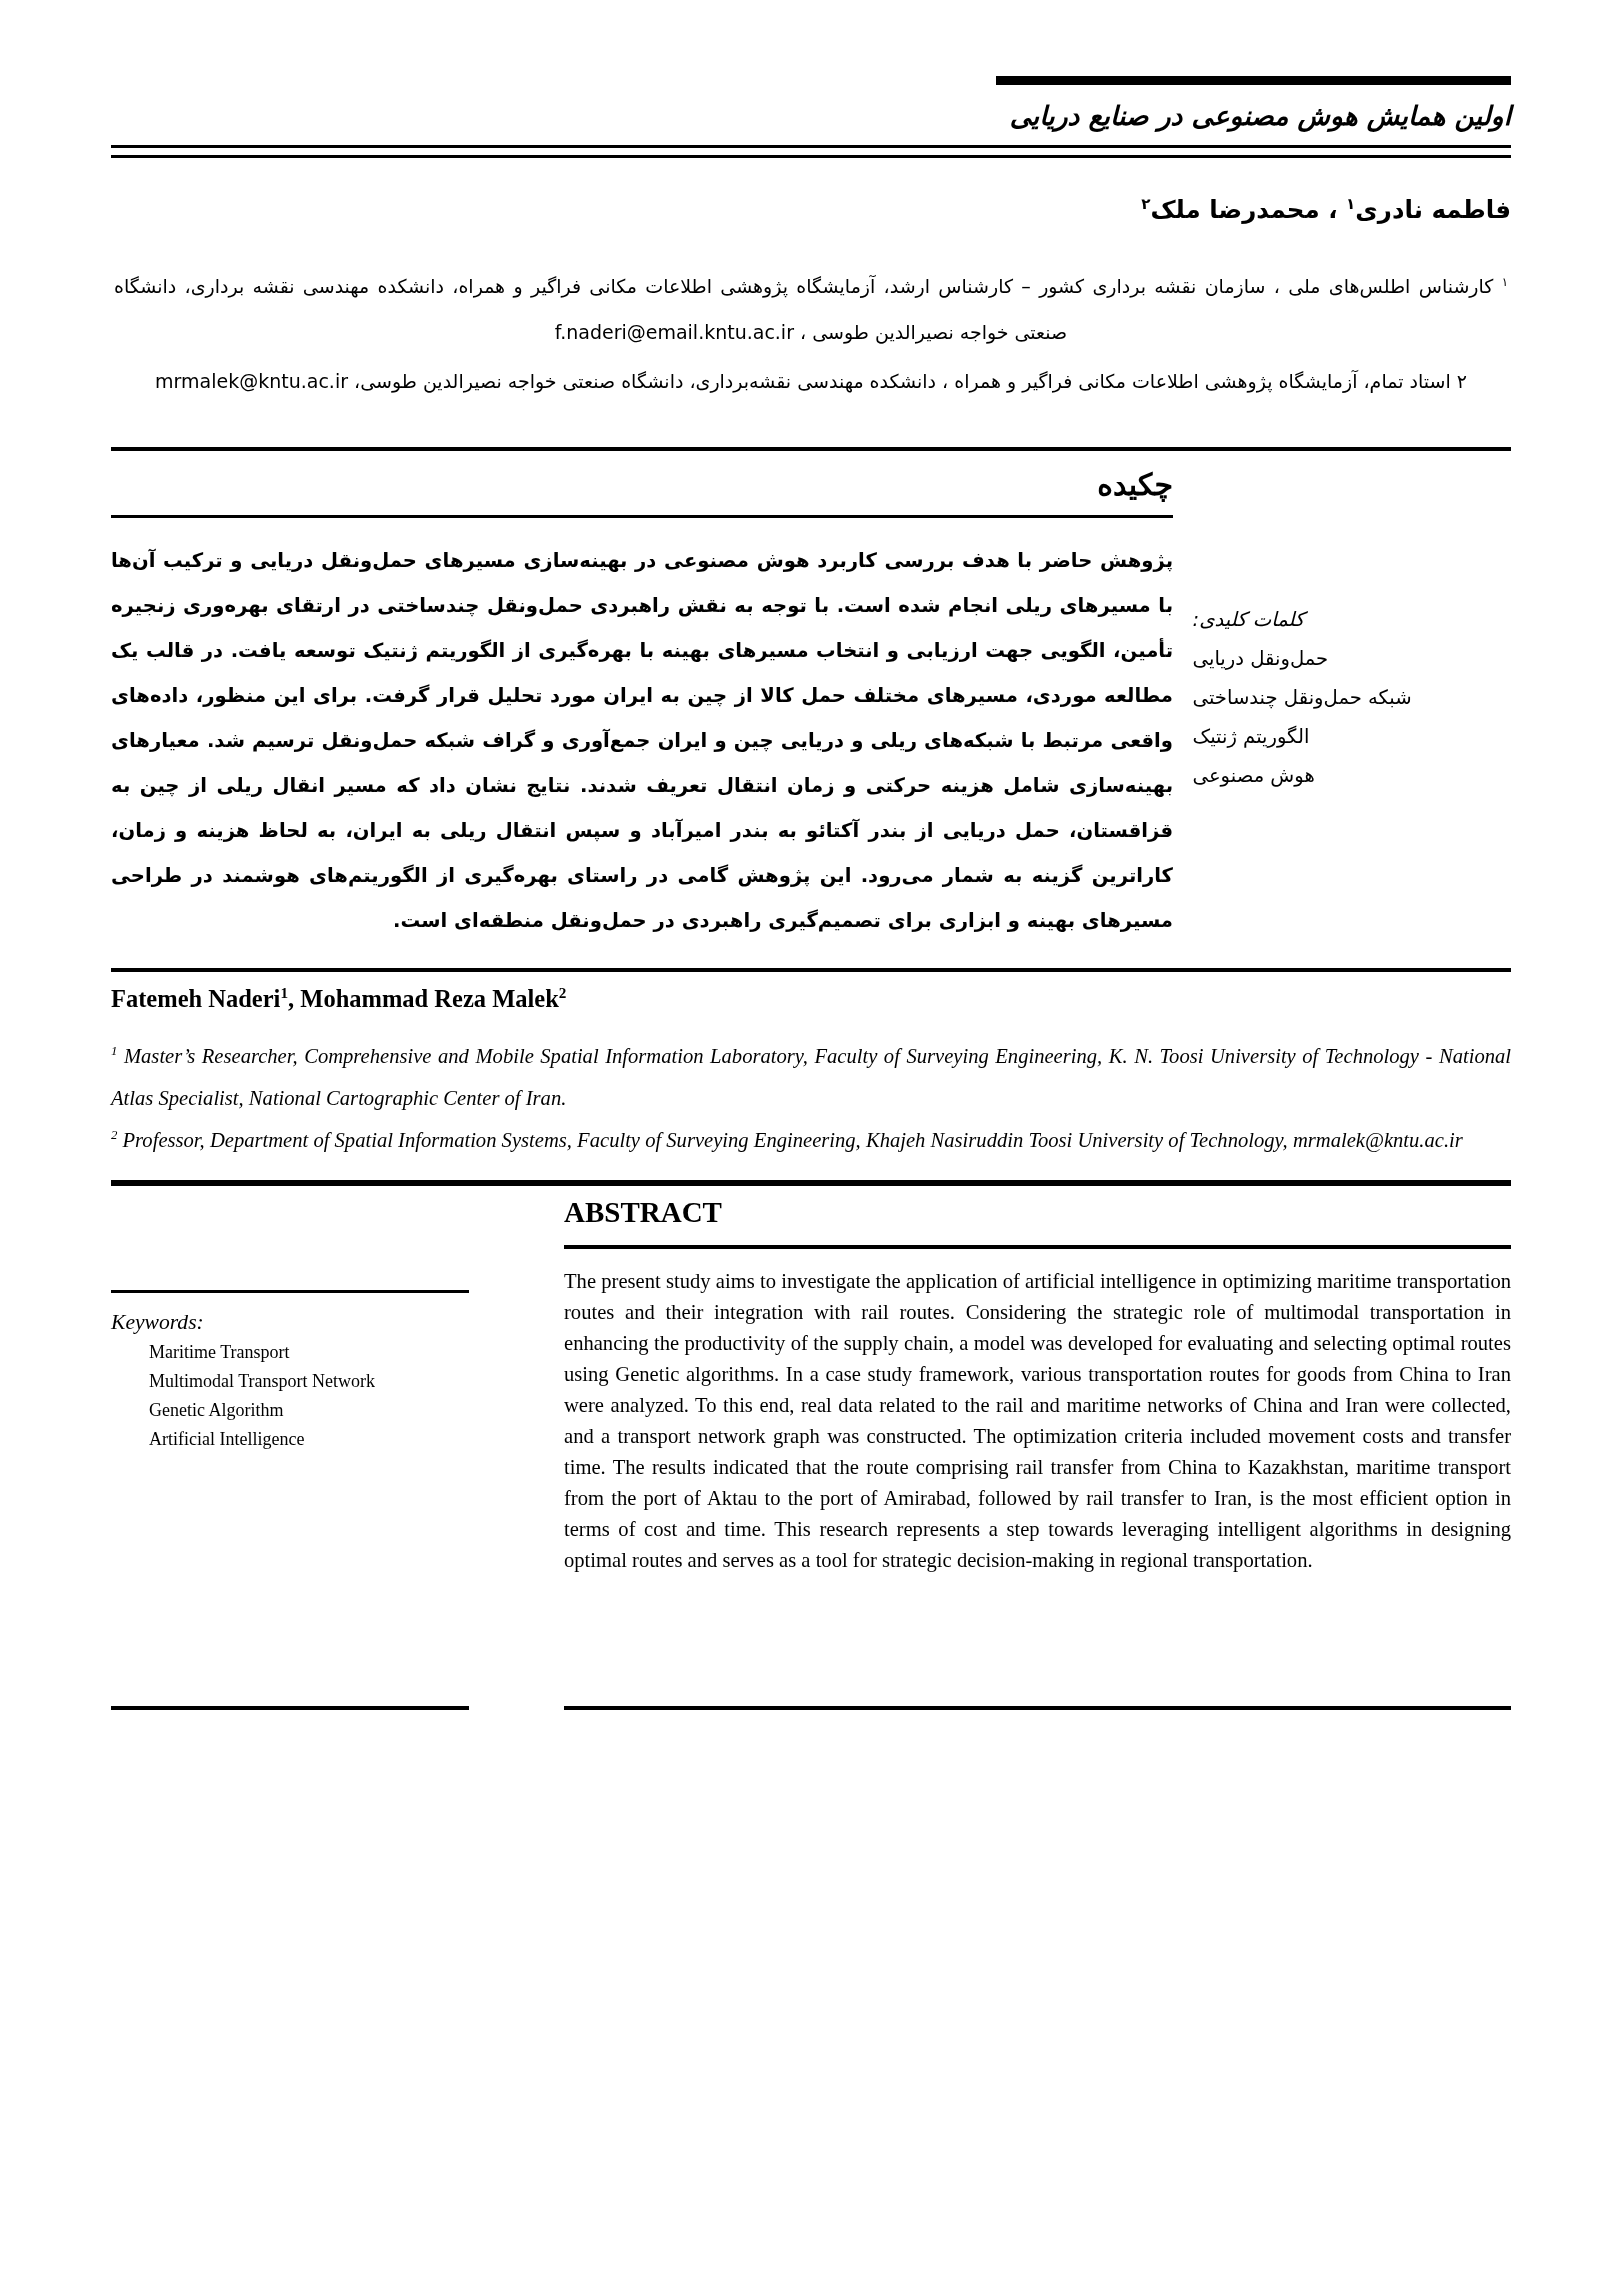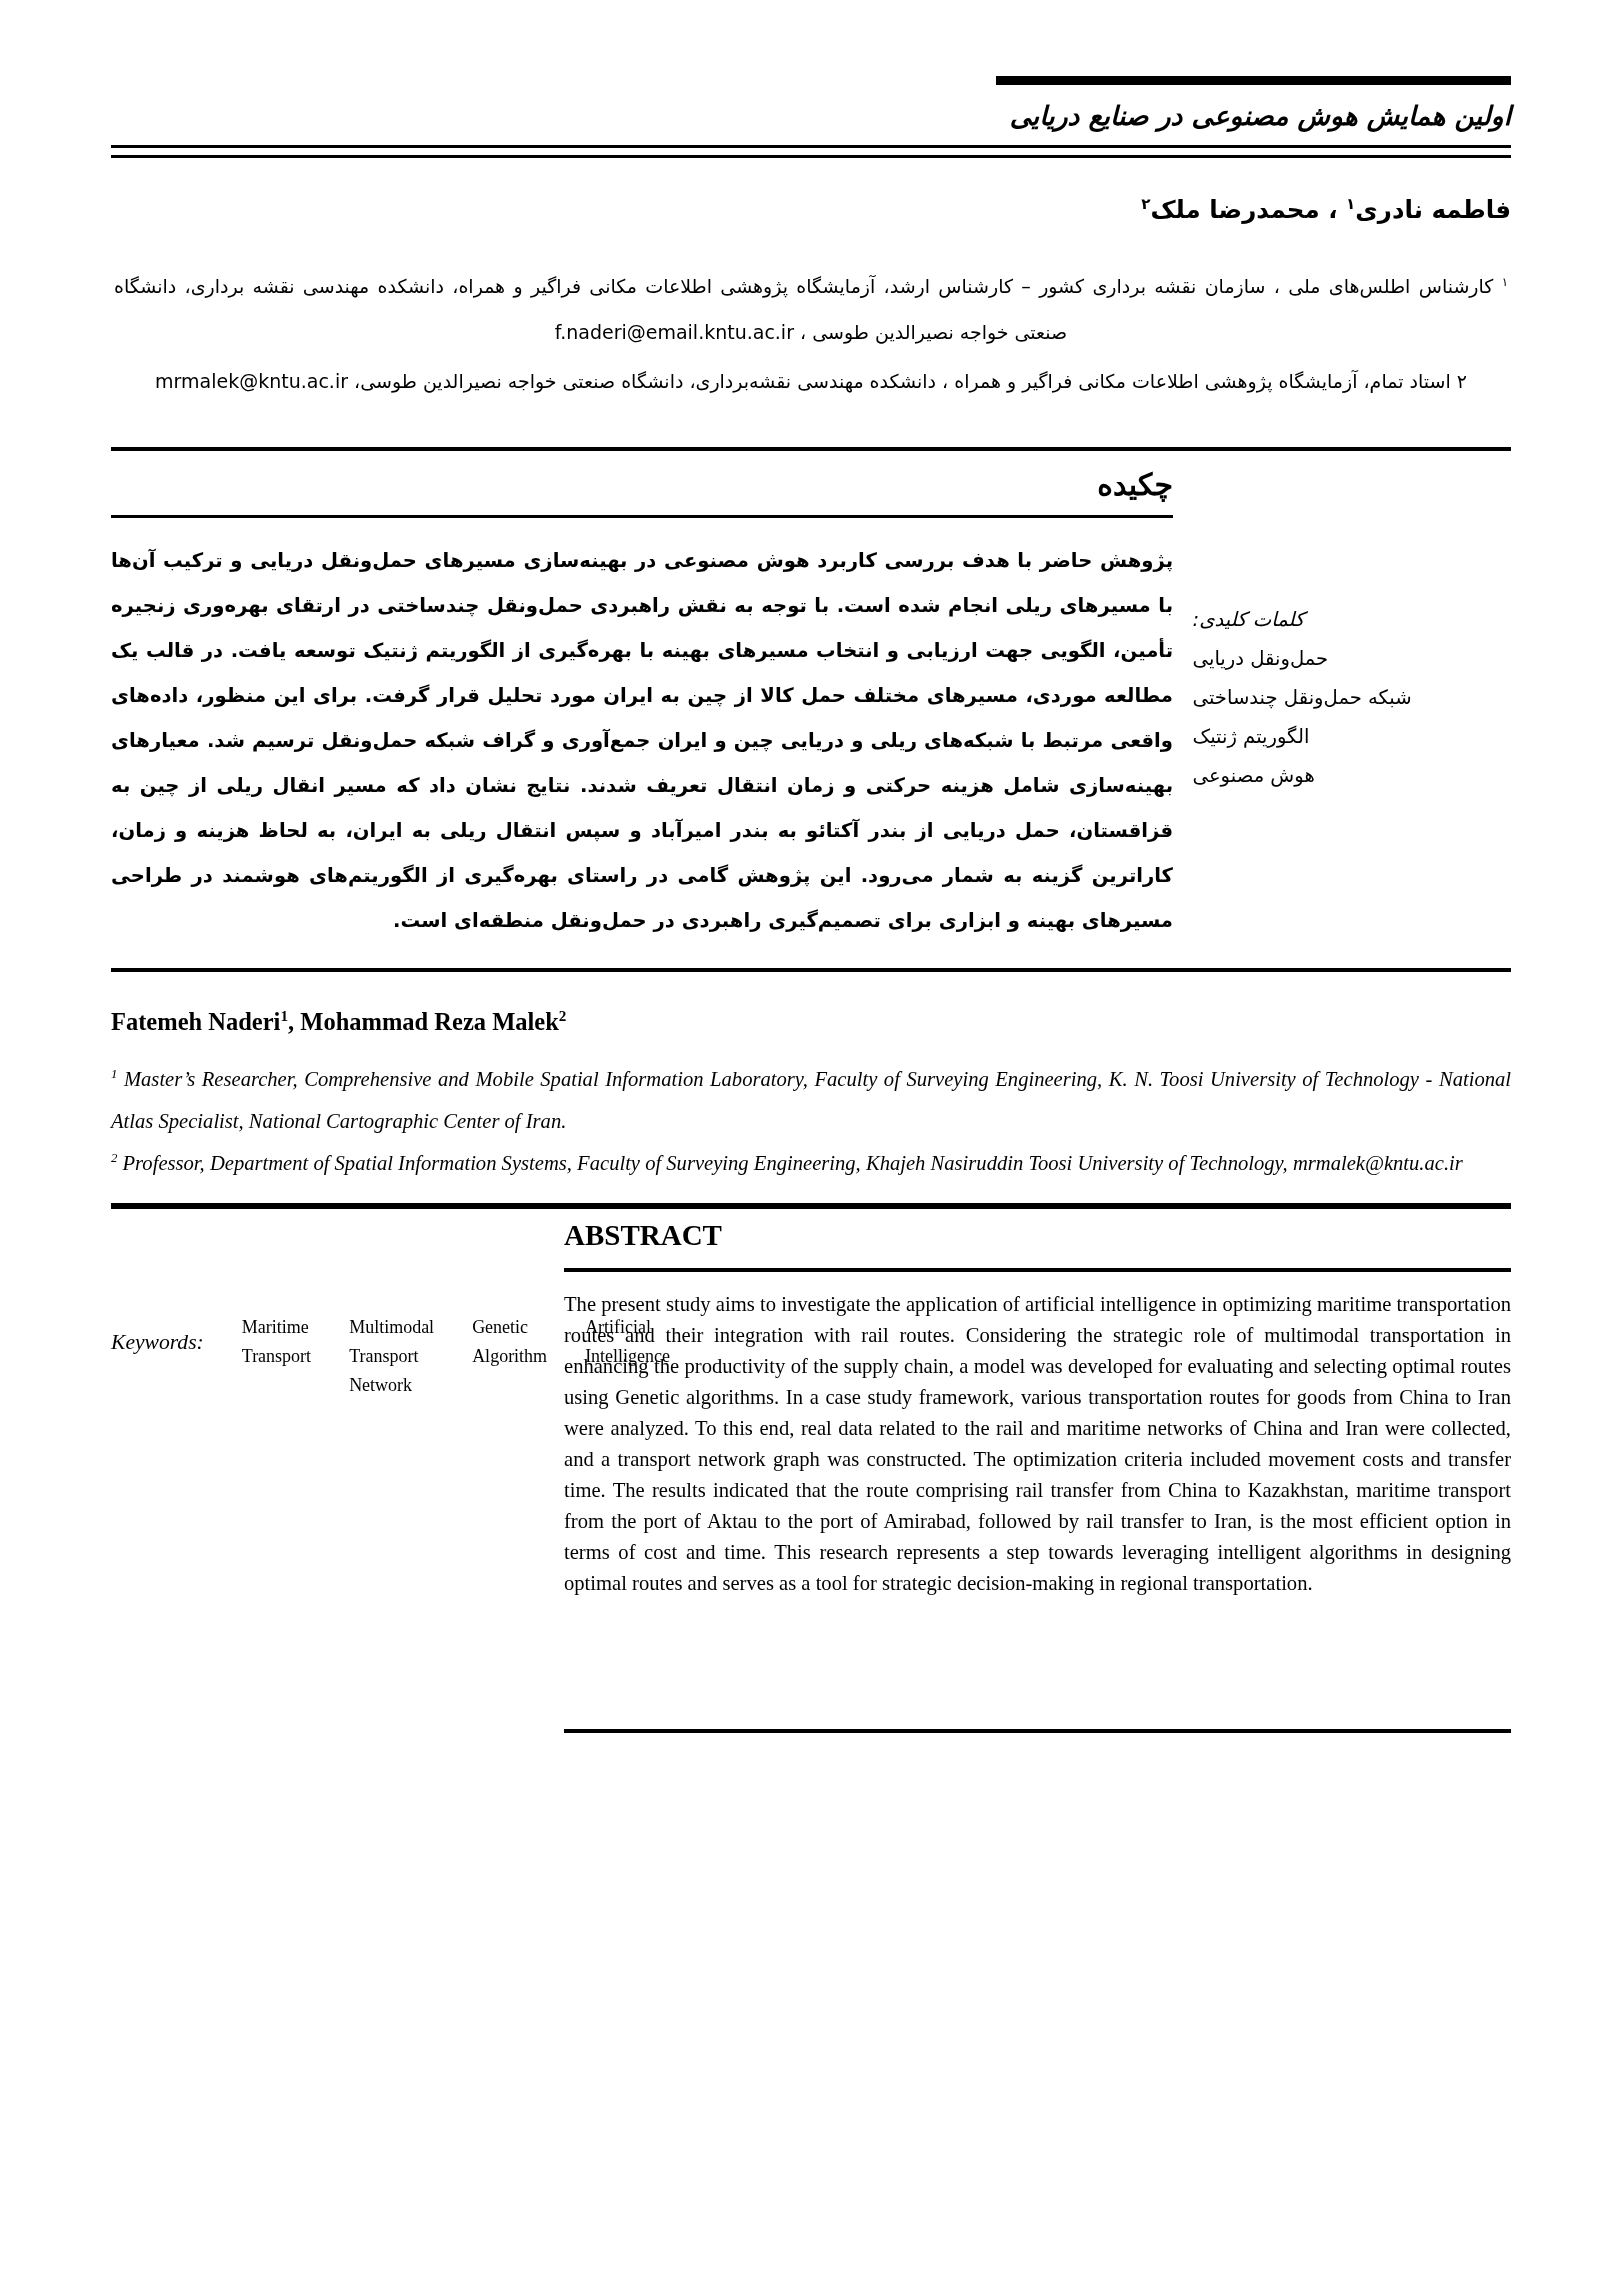--- a/index.html
+++ b/index.html
@@ -62,27 +62,27 @@
     .fa-abs-rule { height: 2.9px; background: #000; }
     .fa-abs-text {
       direction: rtl; text-align: justify;
       font-family: "DejaVu Sans", sans-serif;
       font-weight: 700; font-size: 19.6px; line-height: 45px; margin-top: 19.6px;
     }
     .rule-after-fa-abs { margin-top: 25.5px; }
 
     
     .en-title { font-weight: 700; font-size: 34px; line-height: 65px; margin-top: 19.6px; }
-    .en-authors { font-weight: 700; font-size: 24.5px; line-height: 33px; margin-top: 33px; }
+    .en-authors { font-weight: 700; font-size: 24.5px; line-height: 33px; margin-top: 10px; }
     .en-aff { margin-top: 19.6px; }
     .en-aff p { margin: 0; font-style: italic; font-size: 20.6px; line-height: 42px; text-align: justify; }
     .en-rule-top { height: 5.9px; background: #000; margin-top: 19.6px; }
 
     .en-flex { display: flex; height: 524px; }
-    .en-kw-cell { width: 358px; display: flex; flex-direction: row; padding-top: 104px; }
+    .en-kw-cell { width: 358px; display: flex; flex-direction: column; padding-top: 104px; }
     .en-kw-rule { height: 2.9px; background: #000; }
     .en-kw-label { font-style: italic; font-size: 21.6px; line-height: 31px; margin-top: 13.7px; }
     .en-kw-item { font-size: 18px; line-height: 29px; margin-left: 38px; }
     .en-kw-bottom { margin-top: auto; height: 3.9px; background: #000; }
     .en-gap { width: 95px; }
     .en-abs-cell { flex: 1; display: flex; flex-direction: column; }
     .en-abs-heading { font-weight: 700; font-size: 29px; line-height: 37px; padding-top: 7.8px; }
     .en-abs-rule { height: 3.9px; background: #000; margin-top: 13.7px; }
     .en-abs-text { font-size: 20.6px; line-height: 31px; text-align: justify; margin-top: 17.6px; }
     .en-abs-bottom { margin-top: auto; height: 3.9px; background: #000; }

